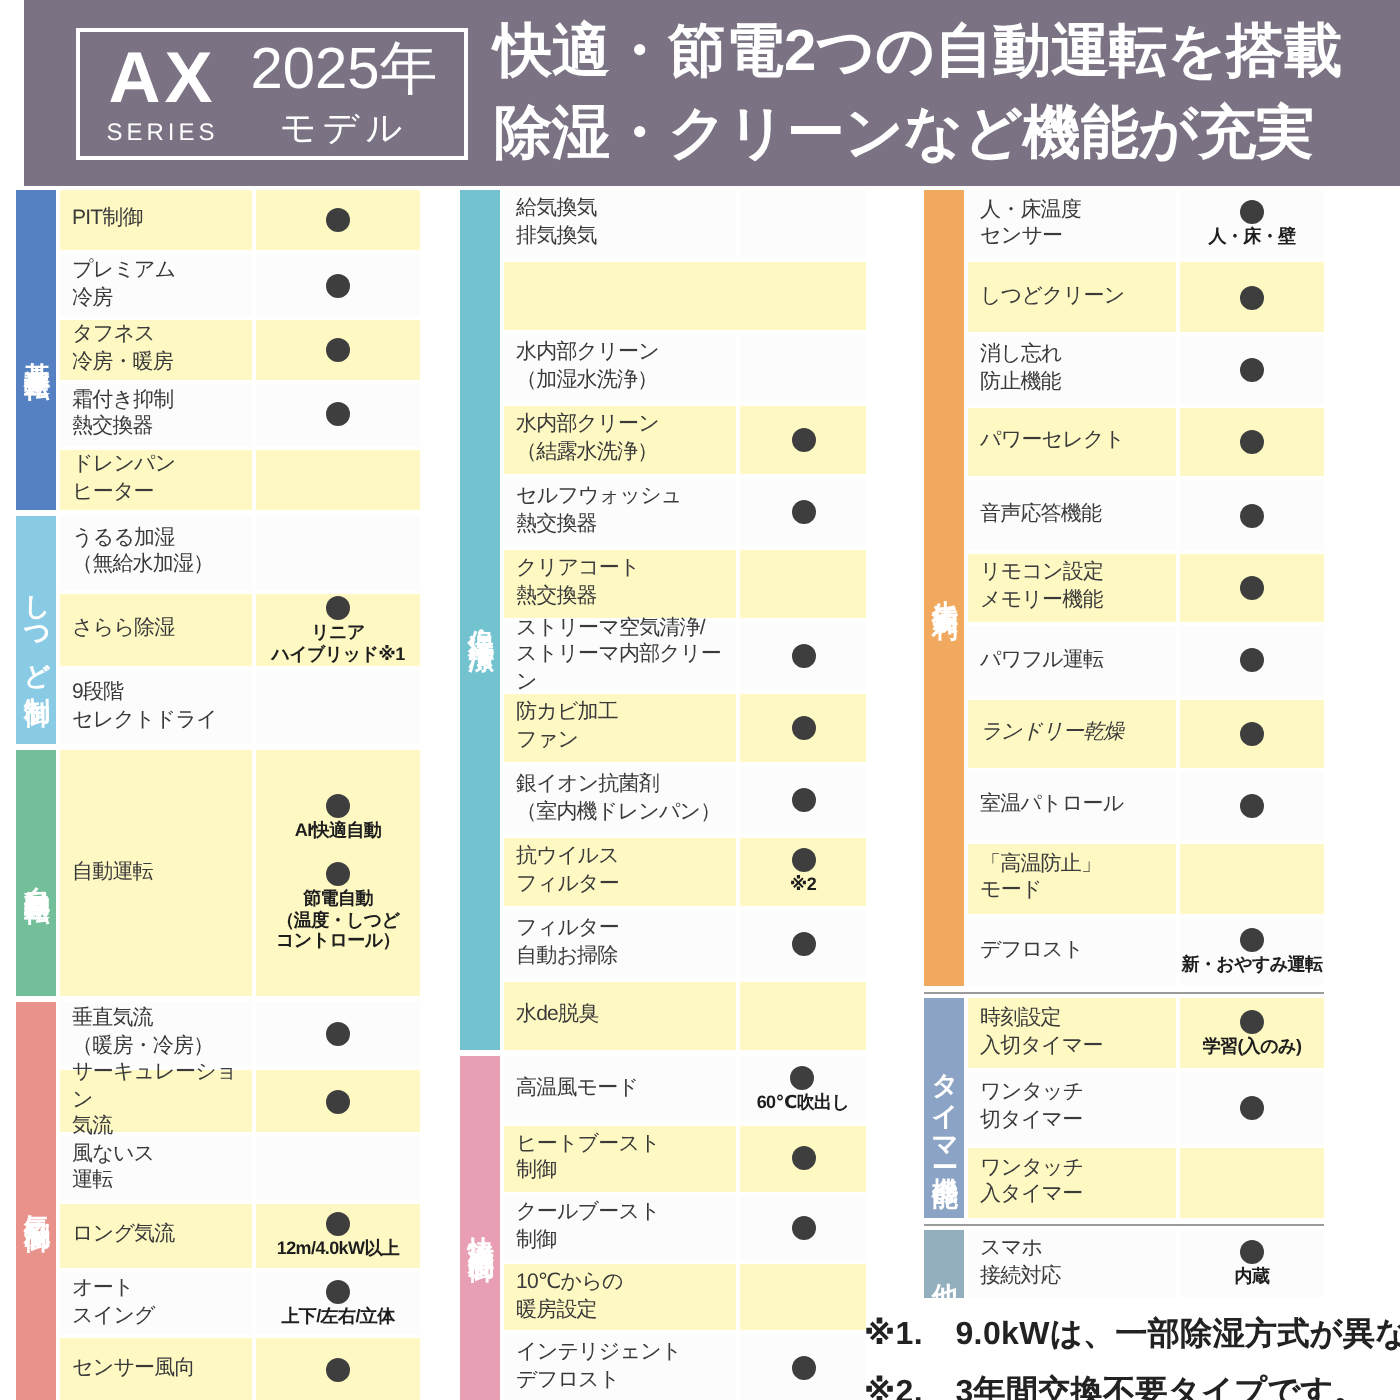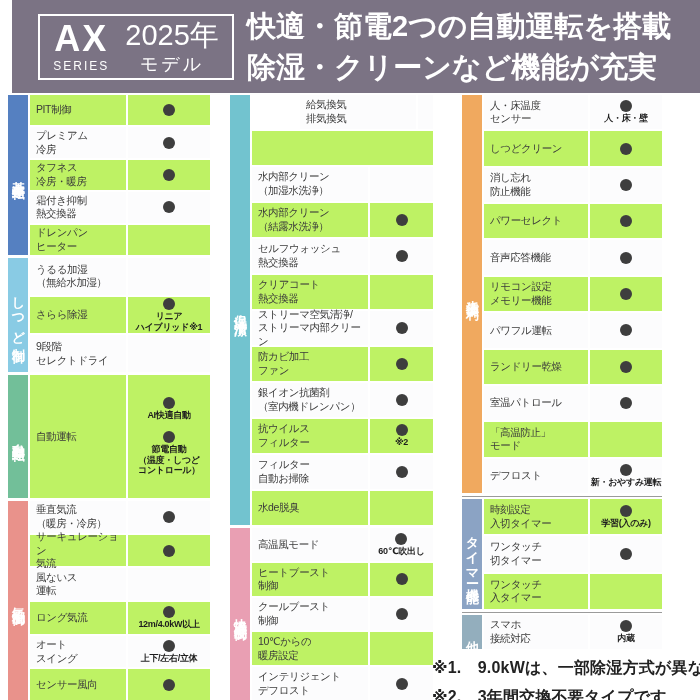--- a/index.html
+++ b/index.html
@@ -22,21 +22,21 @@
   .section{display:flex;gap:2px}
   .section.divided{border-top:1px solid #9b9b9b;padding-top:2px}
   .sec-label{flex:0 0 20px;width:20px;color:#fff;font-weight:bold;font-size:13px;
              display:flex;align-items:center;justify-content:center;
              writing-mode:vertical-rl;text-orientation:upright;letter-spacing:2px}
   .rows{flex:1;display:flex;flex-direction:column;gap:2px;min-width:0}
   .row{flex:1;display:flex;gap:2px;min-height:24px}
   .row .name{display:flex;align-items:center;padding-left:6px;font-size:10.5px;color:#3a3a3a;
              white-space:pre-line;line-height:1.3;letter-spacing:-0.4px;flex:0 0 auto}
   .row .val{flex:1;display:flex;flex-direction:column;align-items:center;justify-content:center;gap:10px;padding:2px 0;min-width:0}
-  .row.shade .name,.row.shade .val{background:#bef264}
+  .row.shade .name,.row.shade .val{background:#fef9c3}
   .row.plain .name,.row.plain .val{background:#fcfcfd}
   .vblk{display:flex;flex-direction:column;align-items:center;line-height:1.2}
   .dot{width:12px;height:12px;border-radius:50%;background:#3e3e3e}
   .note{font-size:9px;font-weight:bold;color:#1e1e1e;white-space:pre-line;text-align:center;margin-top:1px;letter-spacing:-0.3px}
   
   .footnotes{position:absolute;left:432px;top:654px;width:240px;font-size:16px;font-weight:bold;
              color:#222;line-height:1.8;letter-spacing:0.2px;white-space:nowrap}
 </style>
 </head>
 <body>
@@ -211,21 +211,21 @@
           </div>
         </div>
       </div>
     </div>
   </div>
 <div class="col" style="left: 230px; width: 203px;">
     <div class="section" style="height: 430px;">
       <div class="sec-label" style="background: rgb(114, 195, 207);">保湿・清潔</div>
       <div class="rows">
         <div class="row plain">
-          <div class="name" style="width: 110px; margin-left: 48px;">給気換気
+          <div class="name" style="width: 110px;">給気換気
 排気換気</div>
           <div class="val">
             <div class="vblk"></div>
           </div>
         </div>
         <div class="row shade">
           <div class="val">
             <div class="vblk"></div>
           </div>
         </div>
@@ -422,21 +422,21 @@
         </div>
         <div class="row plain">
           <div class="name" style="width: 98px;">パワフル運転</div>
           <div class="val">
             <div class="vblk">
               <div class="dot" style="background: rgb(62, 62, 62);"></div>
             </div>
           </div>
         </div>
         <div class="row shade">
-          <div class="name" style="width: 98px;">ランドリー乾燥</div>
+          <div class="name" style="width: 98px; font-style: italic;">ランドリー乾燥</div>
           <div class="val">
             <div class="vblk">
               <div class="dot" style="background: rgb(62, 62, 62);"></div>
             </div>
           </div>
         </div>
         <div class="row plain">
           <div class="name" style="width: 98px;">室温パトロール</div>
           <div class="val">
             <div class="vblk">

